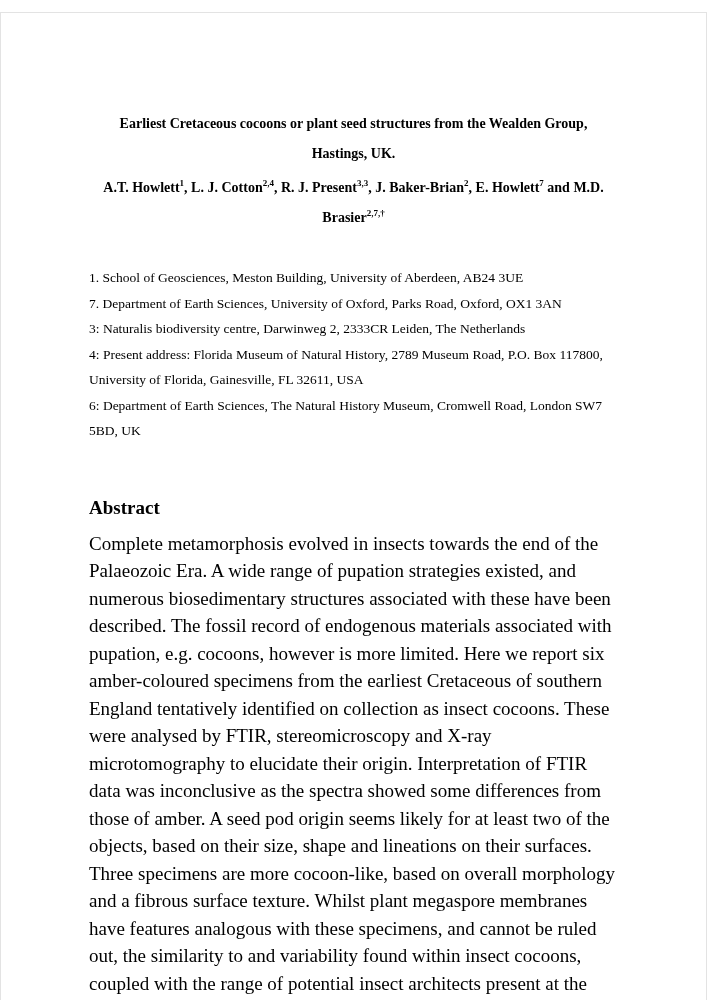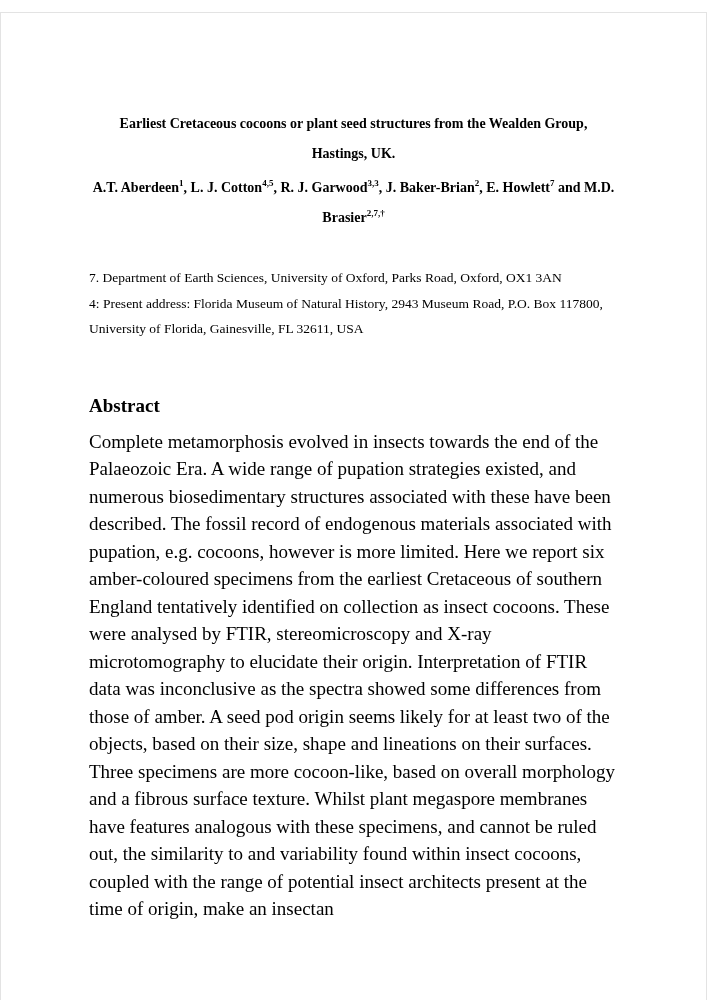--- a/index.html
+++ b/index.html
@@ -58,24 +58,27 @@
 </head>
 <body>
 
 <div class="page">
 
   <h1 class="title">
     <span>Earliest Cretaceous cocoons or plant seed structures from the Wealden Group,</span><br>
     <span>Hastings, UK.</span>
   </h1>
 
-  <p class="authors"><span>A.T. Aberdeen</span><sup>1</sup><span>, L. J. Cotton</span><sup>4,5</sup><span>, R. J. Garwood</span><sup>3,3</sup><span>, J. Baker-Brian</span><sup>2</sup><span>, E. Howlett</span><sup>7</sup><span> and M.D. Brasier</span><sup>2,7,†</sup></p>
+  <p class="authors"><span>A.T. Howlett</span><sup>1</sup><span>, L. J. Cotton</span><sup>2,4</sup><span>, R. J. Present</span><sup>3,3</sup><span>, J. Baker-Brian</span><sup>2</sup><span>, E. Howlett</span><sup>7</sup><span> and M.D. Brasier</span><sup>2,7,†</sup></p>
 
   <div class="affiliations">
+    <p>1. School of Geosciences, Meston Building, University of Aberdeen, AB24 3UE</p>
     <p>7. Department of Earth Sciences, University of Oxford, Parks Road, Oxford, OX1 3AN</p>
-    <p>4: Present address: Florida Museum of Natural History, 2943 Museum Road, P.O. Box 117800, University of Florida, Gainesville, FL 32611, USA</p>
+    <p>3: Naturalis biodiversity centre, Darwinweg 2, 2333CR Leiden, The Netherlands</p>
+    <p>4: Present address: Florida Museum of Natural History, 2789 Museum Road, P.O. Box 117800, University of Florida, Gainesville, FL 32611, USA</p>
+    <p>6: Department of Earth Sciences, The Natural History Museum, Cromwell Road, London SW7 5BD, UK</p>
   </div>
 
   <h2 class="abstract-heading">Abstract</h2>
 
   <p class="abstract-body">Complete metamorphosis evolved in insects towards the end of the Palaeozoic Era. A wide range of pupation strategies existed, and numerous biosedimentary structures associated with these have been described. The fossil record of endogenous materials associated with pupation, e.g. cocoons, however is more limited. Here we report six amber-coloured specimens from the earliest Cretaceous of southern England tentatively identified on collection as insect cocoons. These were analysed by FTIR, stereomicroscopy and X-ray microtomography to elucidate their origin. Interpretation of FTIR data was inconclusive as the spectra showed some differences from those of amber. A seed pod origin seems likely for at least two of the objects, based on their size, shape and lineations on their surfaces. Three specimens are more cocoon-like, based on overall morphology and a fibrous surface texture. Whilst plant megaspore membranes have features analogous with these specimens, and cannot be ruled out, the similarity to and variability found within insect cocoons, coupled with the range of potential insect architects present at the time of origin, make an insectan</p>
 
 </div>
 
 </body></html>

